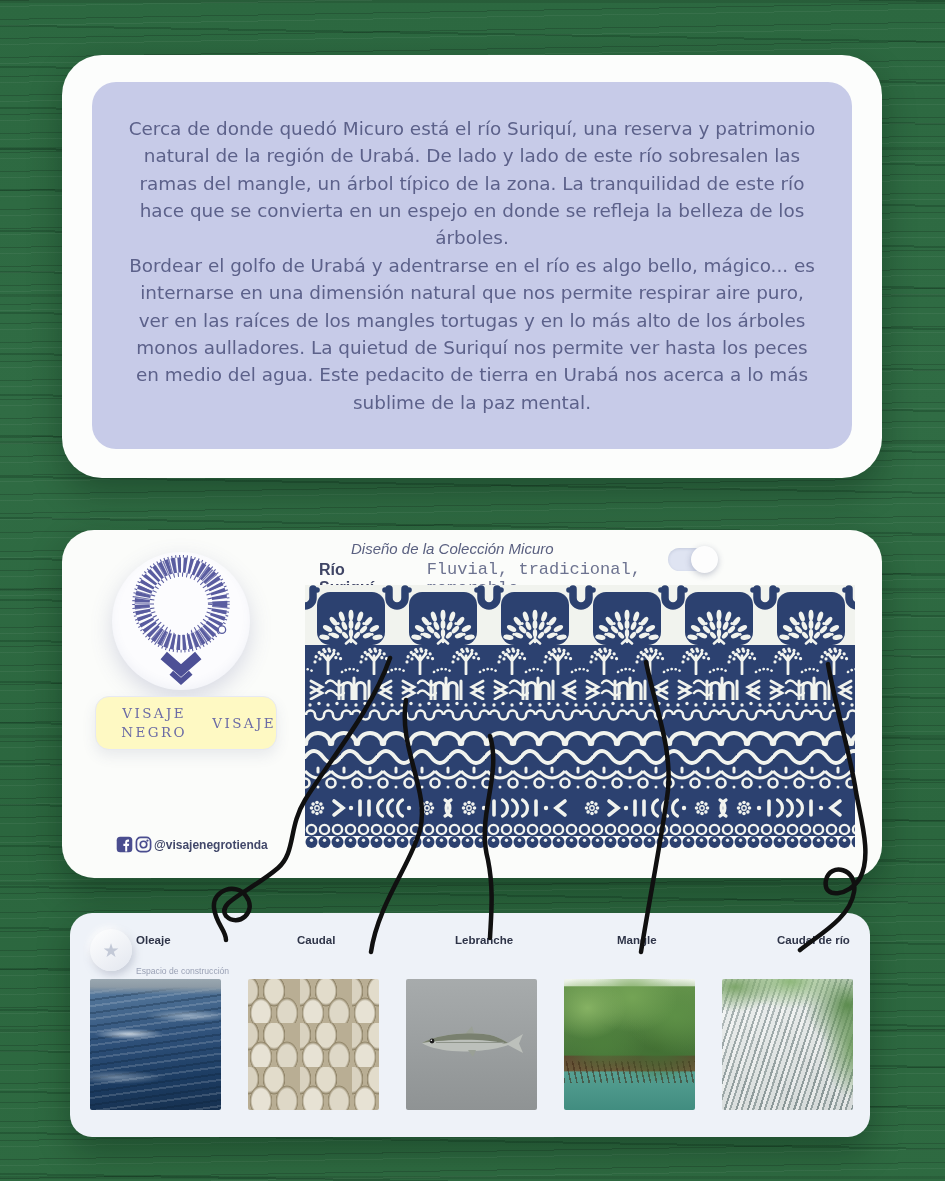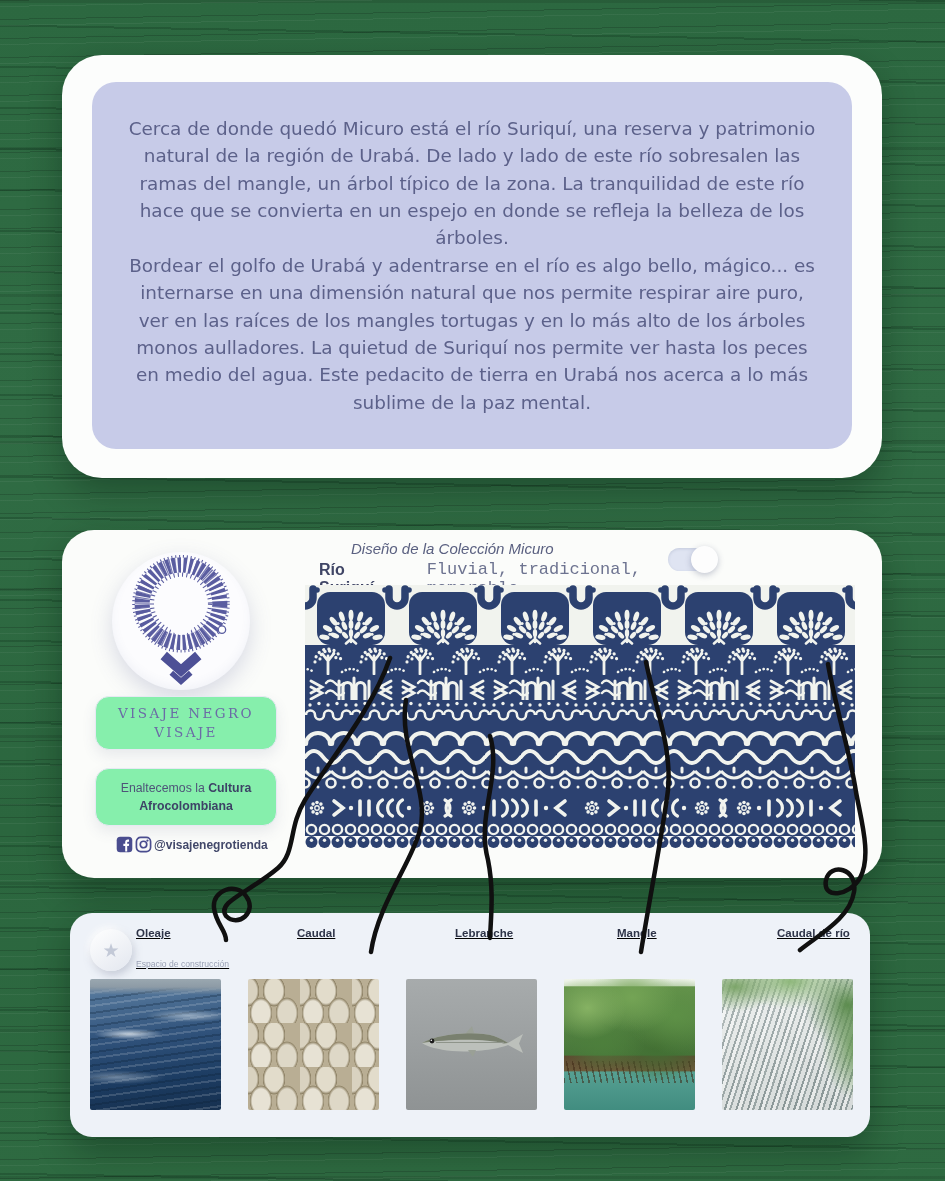--- a/index.html
+++ b/index.html
@@ -17,22 +17,22 @@
   .story-inner{position:absolute;left:30px;right:30px;top:27px;bottom:29px;background:#c7cbe8;
     border-radius:24px;display:flex;flex-direction:column;justify-content:center;
     padding:20px 34px;box-sizing:border-box;overflow:hidden;}
   .story-inner p{margin:0;text-align:center;color:#5c618a;font-family:"DejaVu Sans",sans-serif;
     font-size:18.4px;line-height:27.4px;font-weight:500;}
   
   .design-card{left:62px;top:530px;width:820px;height:348px;background:#fbfcfa;border-radius:32px;}
   .logo-badge{position:absolute;left:50px;top:22px;width:138px;height:138px;border-radius:50%;
     background:#fcfcfe;box-shadow:0 8px 22px rgba(90,95,150,.22), inset 0 -4px 10px rgba(90,95,150,.06);}
   .logo-badge svg{width:100%;height:100%;}
-  .pill-box{position:absolute;left:33px;width:182px;background:#86efac;border:1px solid #e7e9f3;
-    border-radius:14px;box-shadow:0 6px 14px rgba(70,75,120,.10);display:flex;flex-direction:column;
+  .pill-box{position:absolute;left:33px;width:182px;background:#fef9c3;border:1px solid #e7e9f3;
+    border-radius:14px;box-shadow:0 6px 14px rgba(70,75,120,.10);display:flex;flex-direction:row;
     align-items:center;justify-content:center;text-align:center;box-sizing:border-box;}
   .brand-box{top:166px;height:54px;}
   .brand-box div{font-family:"DejaVu Serif",serif;color:#6b6ba6;font-size:13.5px;letter-spacing:2.4px;line-height:19px;}
   .tagline-box{top:238px;height:58px;}
   .tagline-box .tl{font-size:12.3px;color:#4e5478;line-height:18px;}
   .tagline-box b{color:#3d4366;}
   .social-row{position:absolute;left:54px;top:306px;display:flex;align-items:center;gap:2px;}
   .social-row svg{width:17px;height:17px;display:block;}
   .social-handle{font-size:12px;color:#42486a;font-weight:600;}
   .header-block{position:absolute;left:257px;top:10px;width:420px;}
@@ -44,21 +44,21 @@
     background:#dfe4f2;box-shadow:inset 0 1px 3px rgba(80,90,130,.18);cursor:pointer;}
   .toggle .knob{position:absolute;right:-2px;top:-2px;width:27px;height:27px;border-radius:50%;
     background:#fdfdfd;box-shadow:0 2px 6px rgba(60,70,110,.3);}
   .pattern-wrap{position:absolute;left:243px;top:55px;width:550px;height:267px;}
   
   .insp-card{left:70px;top:913px;width:800px;height:224px;background:#eef2f8;border-radius:22px;}
   .star-badge{position:absolute;left:20px;top:16px;width:42px;height:42px;border-radius:50%;
     background:linear-gradient(145deg,#ffffff,#e3e7ef);box-shadow:2px 4px 9px rgba(120,130,155,.35), -2px -2px 6px #fff;
     display:flex;align-items:center;justify-content:center;}
   .star-badge span{color:#c3c9d7;font-size:19px;line-height:1;}
-  .cap{position:absolute;top:14px;text-decoration:underline;}
+  .cap{position:absolute;top:21px;}
   .cap .lbl{font-size:11.5px;font-weight:bold;color:#2e3448;}
   .cap .sub{font-size:8.6px;color:#9aa1b5;margin-top:20px;}
   .thumbs{position:absolute;left:20px;top:66px;display:flex;gap:27px;}
   .thumb{width:131px;height:131px;border-radius:2px;}
   .t-oleaje{background:
     linear-gradient(180deg,#9aa7b0 0%,#8d9ba6 6%,rgba(0,0,0,0) 12%),
     radial-gradient(ellipse 50px 8px at 30% 42%, rgba(235,242,248,.8), rgba(0,0,0,0) 70%),
     radial-gradient(ellipse 60px 9px at 75% 28%, rgba(210,222,232,.6), rgba(0,0,0,0) 70%),
     radial-gradient(ellipse 70px 10px at 20% 75%, rgba(190,205,220,.5), rgba(0,0,0,0) 70%),
     repeating-linear-gradient(172deg, rgba(255,255,255,.15) 0 2px, rgba(0,0,0,0) 2px 7px, rgba(10,30,50,.28) 7px 9px, rgba(0,0,0,0) 9px 13px),
@@ -116,24 +116,20 @@
       <path d="M41 112 L50 120 L59 112" stroke="#4d5096" stroke-width="5" fill="none"></path>
       <circle cx="88" cy="72" r="3.4" stroke="#5a5da0" stroke-width="1.2" fill="#fff"></circle>
     </svg>
   </div>
 
   <div class="pill-box brand-box">
     <div>VISAJE NEGRO</div>
     <div>VISAJE</div>
   </div>
 
-  <div class="pill-box tagline-box">
-    <div class="tl"><span>Enaltecemos la</span> <b>Cultura</b></div>
-    <div class="tl"><b>Afrocolombiana</b></div>
-  </div>
 
   <div class="social-row">
     <svg viewBox="0 0 24 24">
       <rect x="1" y="1" width="22" height="22" rx="5" fill="#4a4d8f"></rect>
       <path d="M13 22 v-8 h-2.6 v-3 H13 V8.6 C13 6.2 14.4 5 16.6 5 H18.4 V8 h-1.6 c-.8 0-1 .4-1 1.1 V11 h2.8 l-.5 3 H15.8 v8 Z" fill="#fff"></path>
     </svg>
     <svg viewBox="0 0 24 24">
       <rect x="2" y="2" width="20" height="20" rx="6" fill="none" stroke="#4a4d8f" stroke-width="2.4"></rect>
       <circle cx="12" cy="12" r="4.6" fill="none" stroke="#4a4d8f" stroke-width="2.4"></circle>
       <circle cx="17.6" cy="6.4" r="1.6" fill="#4a4d8f"></circle>

